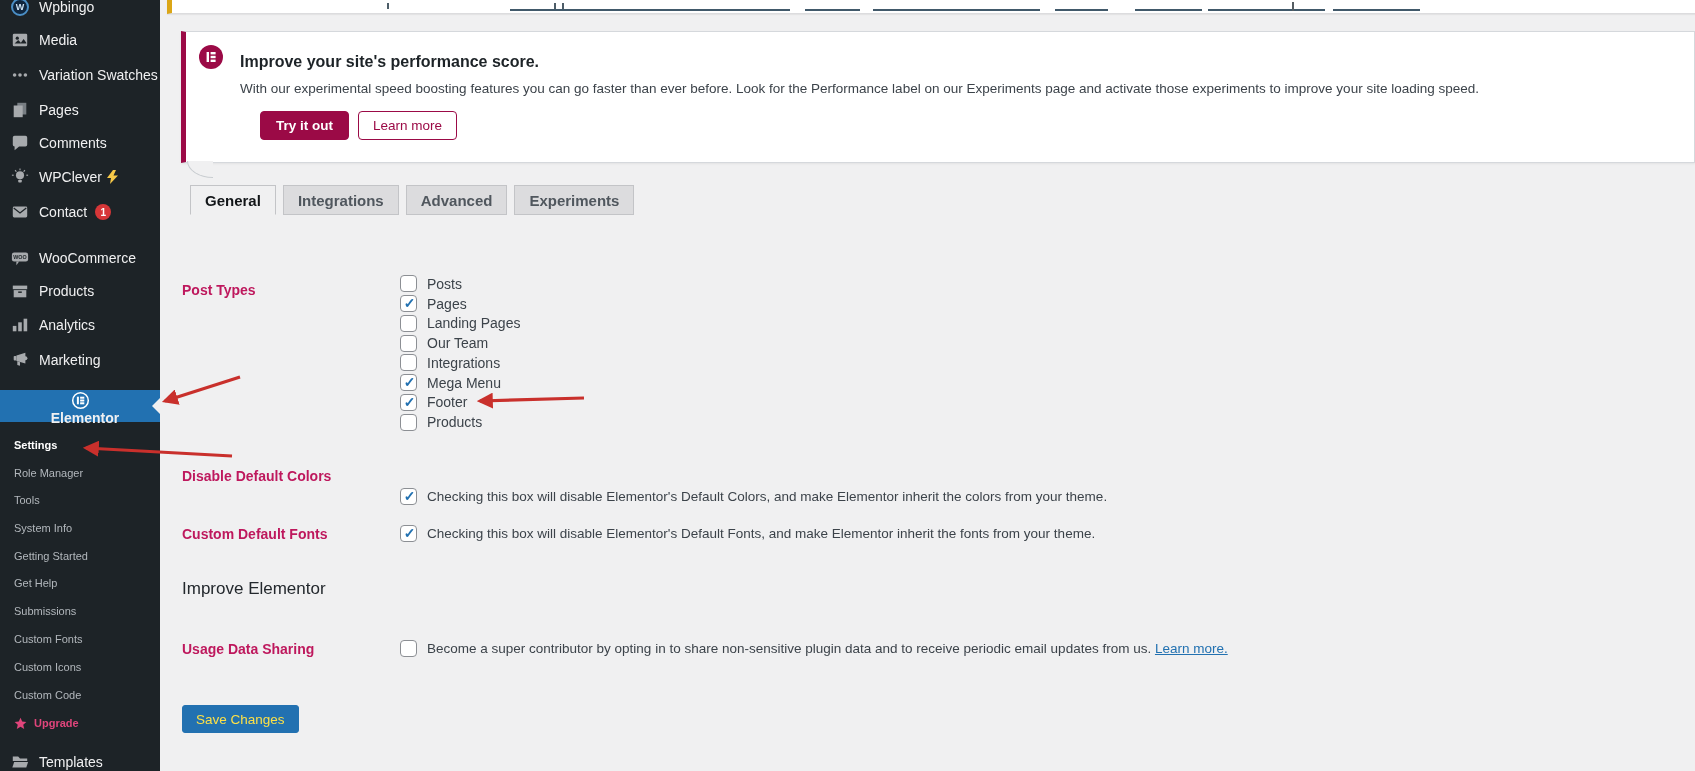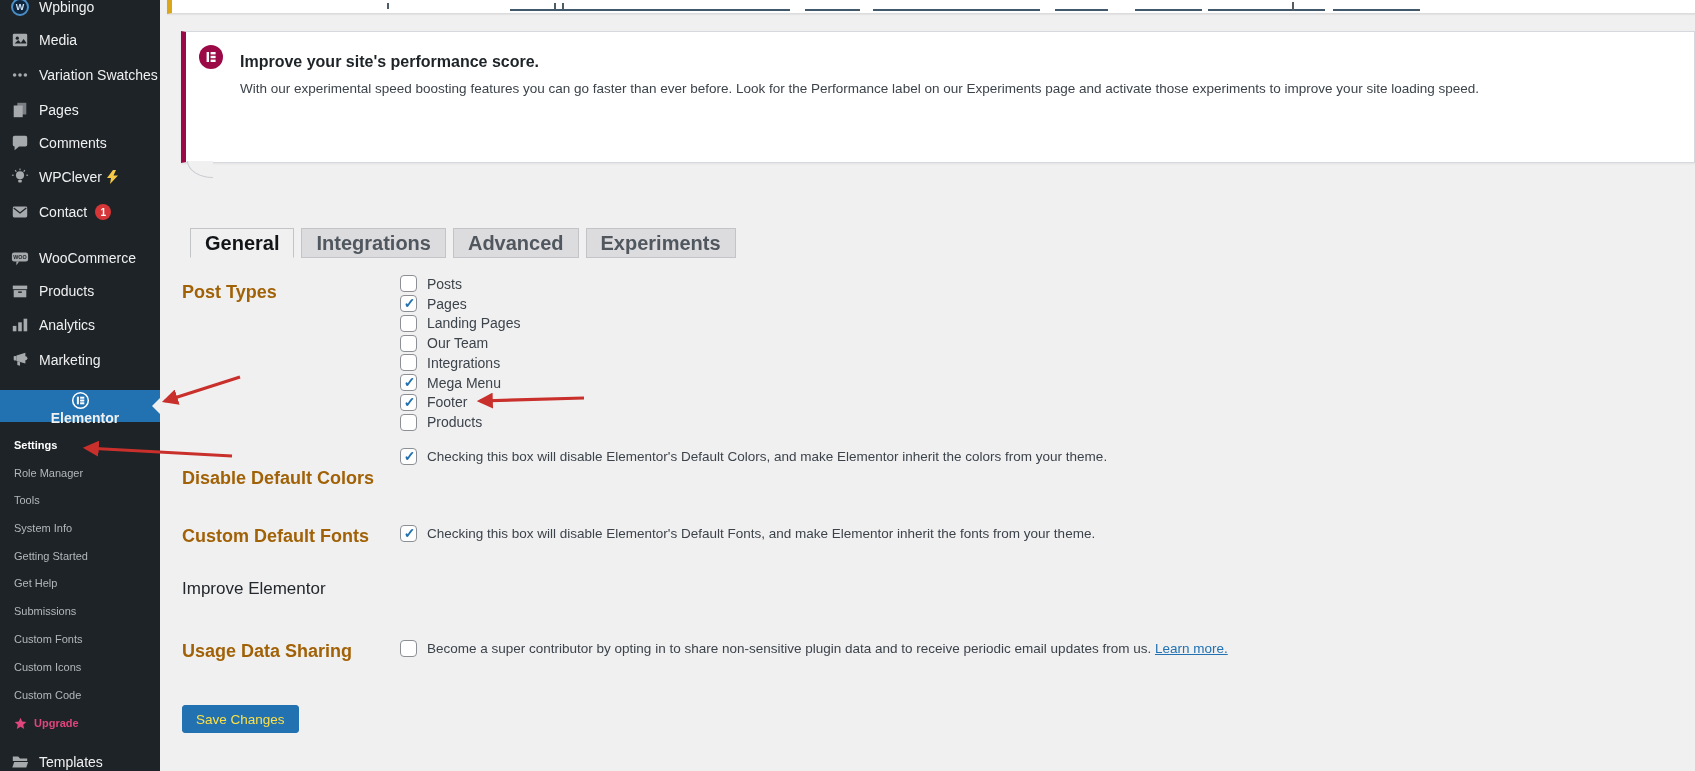--- a/index.html
+++ b/index.html
@@ -31,25 +31,25 @@
   .banner-tail { position:absolute; left:187px; top:161px; width:26px; height:17px; background:#f0f0f1; border-left:1px solid #c9cdd1; border-bottom:1px solid #c9cdd1; border-bottom-left-radius:100% 100%; z-index:1; }
   .b-icon { position:absolute; left:13px; top:13px; }
   .b-title { position:absolute; left:54px; top:21px; font-size:16px; font-weight:bold; color:#1d2327; }
   .b-desc { position:absolute; left:54px; top:49px; font-size:13.5px; color:#3c434a; white-space:nowrap; }
   .b-btns { position:absolute; left:74px; top:79px; display:flex; gap:9px; }
   .btn-try { background:#9b0a46; color:#fff; border:1px solid #9b0a46; border-radius:4px; font-size:13.5px; font-weight:bold; padding:6px 15px; cursor:pointer; }
   .btn-learn { background:#fff; color:#9b0a46; border:1px solid #9b0a46; border-radius:4px; font-size:13.5px; padding:6px 14px; cursor:pointer; }
 
   
   .tabs { position:absolute; left:190px; top:185px; display:flex; gap:7px; z-index:1; }
-  .tab { height:30px; display:flex; align-items:center; padding:0 14px; background:#dcdcde; border:1px solid #c3c4c7; color:#50575e; font-size:20px; font-weight:bold; cursor:pointer;margin-top:43px; }
+  .tab { height:30px; display:flex; align-items:center; padding:0 14px; background:#dcdcde; border:1px solid #c3c4c7; color:#50575e; font-size:15px; font-weight:bold; cursor:pointer; }
   .tab.active { background:#f0f0f1; color:#121518; border-bottom-color:#f0f0f1; }
 
   
-  .flabel { position:absolute; left:182px; font-size:18px; font-weight:bold; color:#a16207; }
+  .flabel { position:absolute; left:182px; font-size:14px; font-weight:bold; color:#be185d; }
   .h2 { position:absolute; left:182px; font-size:17px; color:#23282d; }
   .cb { width:17px; height:17px; flex:none; background:#fff; border:1px solid #8c8f94; border-radius:4px; position:relative; cursor:pointer; }
   .cb.checked::after { content:"\2713"; position:absolute; left:1px; top:-1px; width:15px; text-align:center; font-size:14px; font-weight:bold; color:#2271b1; line-height:17px; }
   .ptlist { position:absolute; left:400px; top:274px; }
   .ptrow { height:19.75px; display:flex; align-items:center; }
   .ptrow .lbl { margin-left:10px; font-size:14px; color:#3c434a; cursor:pointer; }
   .cbrow { position:absolute; left:400px; display:flex; align-items:center; }
   .cbrow .txt { margin-left:10px; font-size:13.5px; color:#3c434a; white-space:nowrap; cursor:pointer; }
   .link { color:#2271b1; text-decoration:underline; cursor:pointer; }
   .save { position:absolute; left:182px; top:705px; height:28px; padding:0 13px; background:#2271b1; border:1px solid #2271b1; border-radius:3px; color:#fde047; font-size:13.5px; cursor:pointer; }
@@ -265,20 +265,24 @@
 <div class="banner">
   <svg class="b-icon" width="24" height="24" viewBox="0 0 24 24">
     <circle cx="12" cy="12" r="12" fill="#9b0a46"></circle>
     <rect x="7.6" y="7" width="2.4" height="10" fill="#fff"></rect>
     <rect x="11.6" y="7" width="5" height="2.4" fill="#fff"></rect>
     <rect x="11.6" y="10.8" width="5" height="2.4" fill="#fff"></rect>
     <rect x="11.6" y="14.6" width="5" height="2.4" fill="#fff"></rect>
   </svg>
   <div class="b-title">Improve your site's performance score.</div>
   <div class="b-desc">With our experimental speed boosting features you can go faster than ever before. Look for the Performance label on our Experiments page and activate those experiments to improve your site loading speed.</div>
+  <div class="b-btns">
+    <button class="btn-try">Try it out</button>
+    <button class="btn-learn">Learn more</button>
+  </div>
 </div>
 <div class="banner-tail"></div>
 
 <div class="tabs">
   <div class="tab active">General</div>
   <div class="tab">Integrations</div>
   <div class="tab">Advanced</div>
   <div class="tab">Experiments</div>
 </div>
 
@@ -313,21 +317,21 @@
     <span class="cb checked"></span>
     <span class="lbl">Footer</span>
   </div>
   <div class="ptrow">
     <span class="cb"></span>
     <span class="lbl">Products</span>
   </div>
 </div>
 
 <div class="flabel" style="top:468px">Disable Default Colors</div>
-<div class="cbrow" style="top:448px">
+<div class="cbrow" style="top:488px">
   <span class="cb checked"></span>
   <span class="txt">Checking this box will disable Elementor's Default Colors, and make Elementor inherit the colors from your theme.</span>
 </div>
 
 <div class="flabel" style="top:526px">Custom Default Fonts</div>
 <div class="cbrow" style="top:525px">
   <span class="cb checked"></span>
   <span class="txt">Checking this box will disable Elementor's Default Fonts, and make Elementor inherit the fonts from your theme.</span>
 </div>
 

